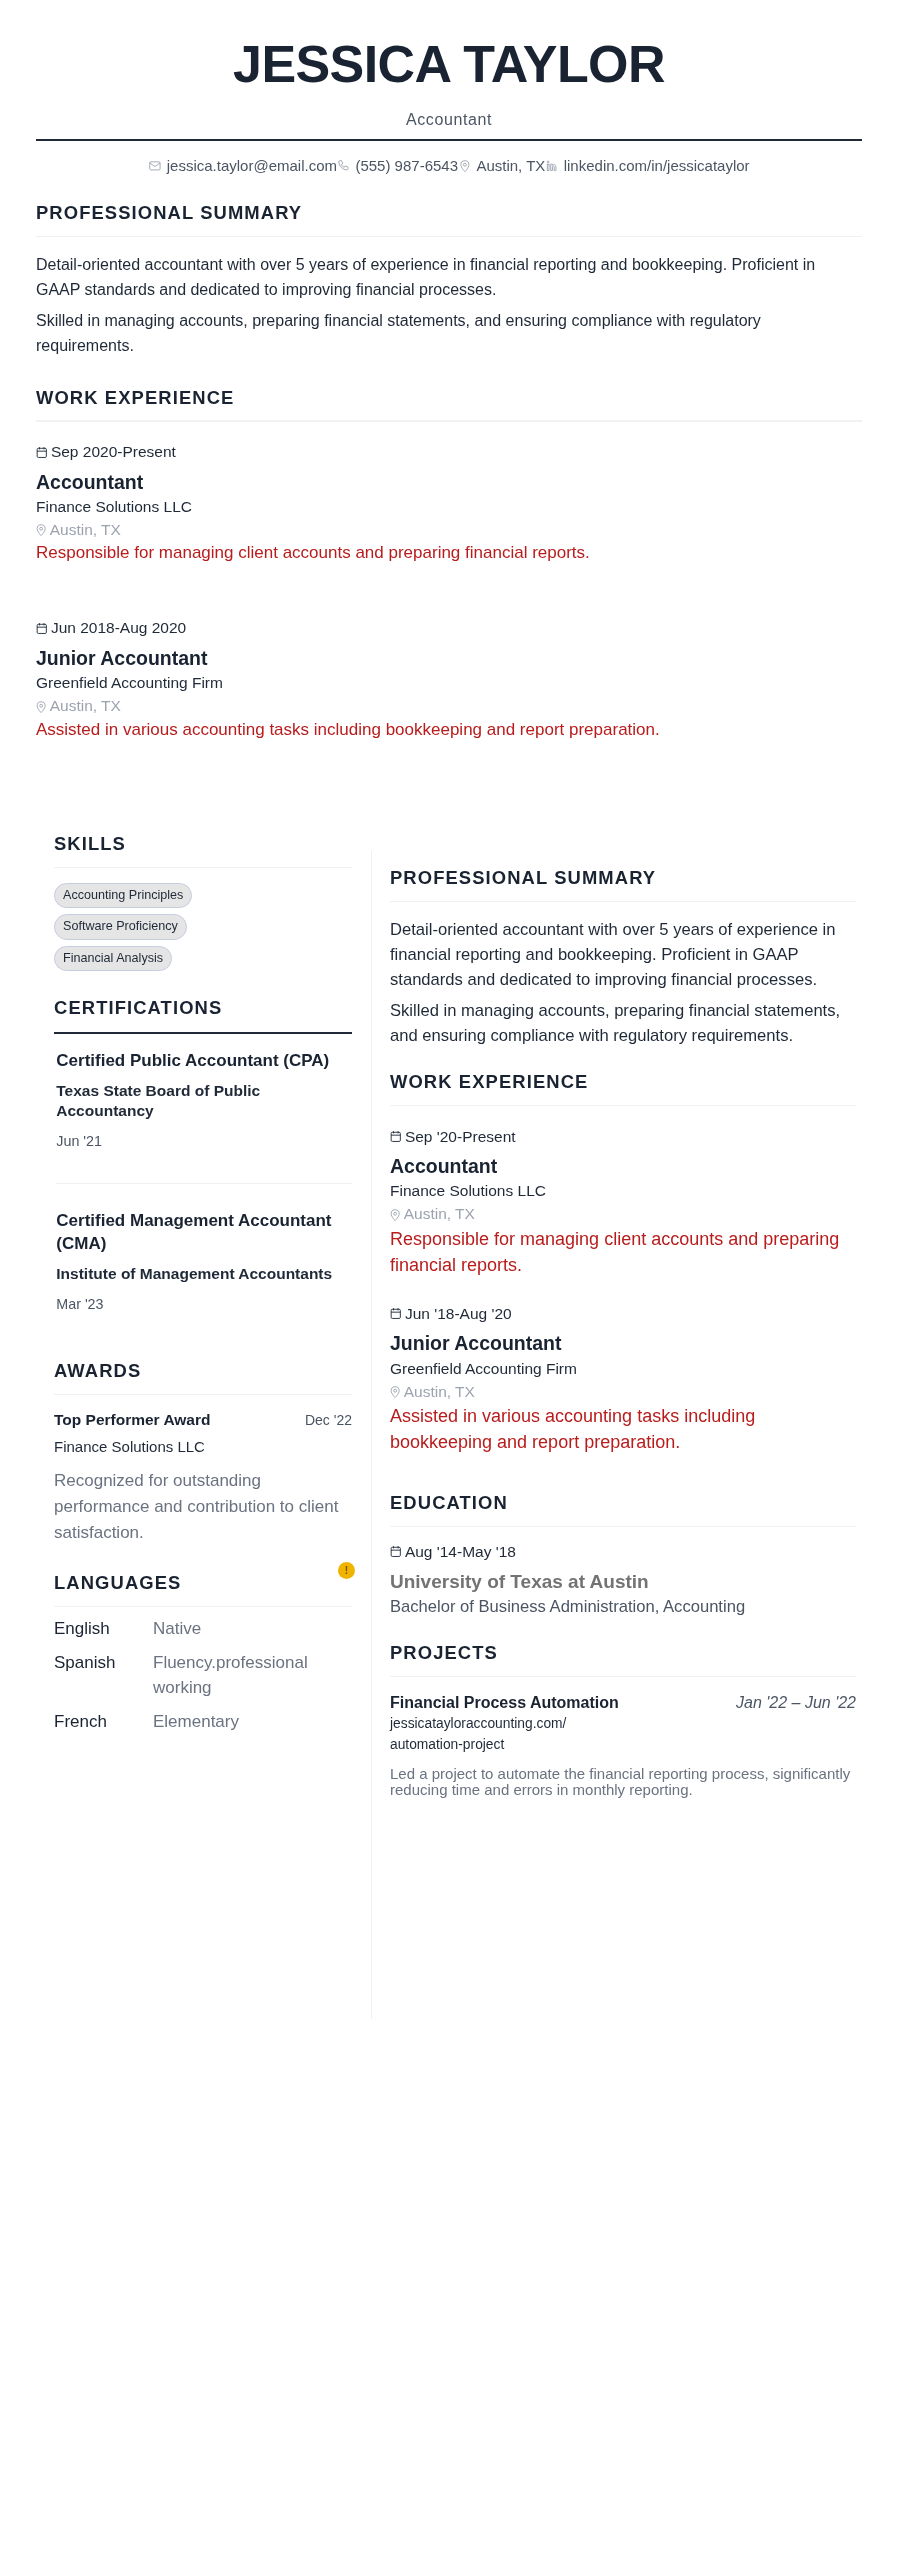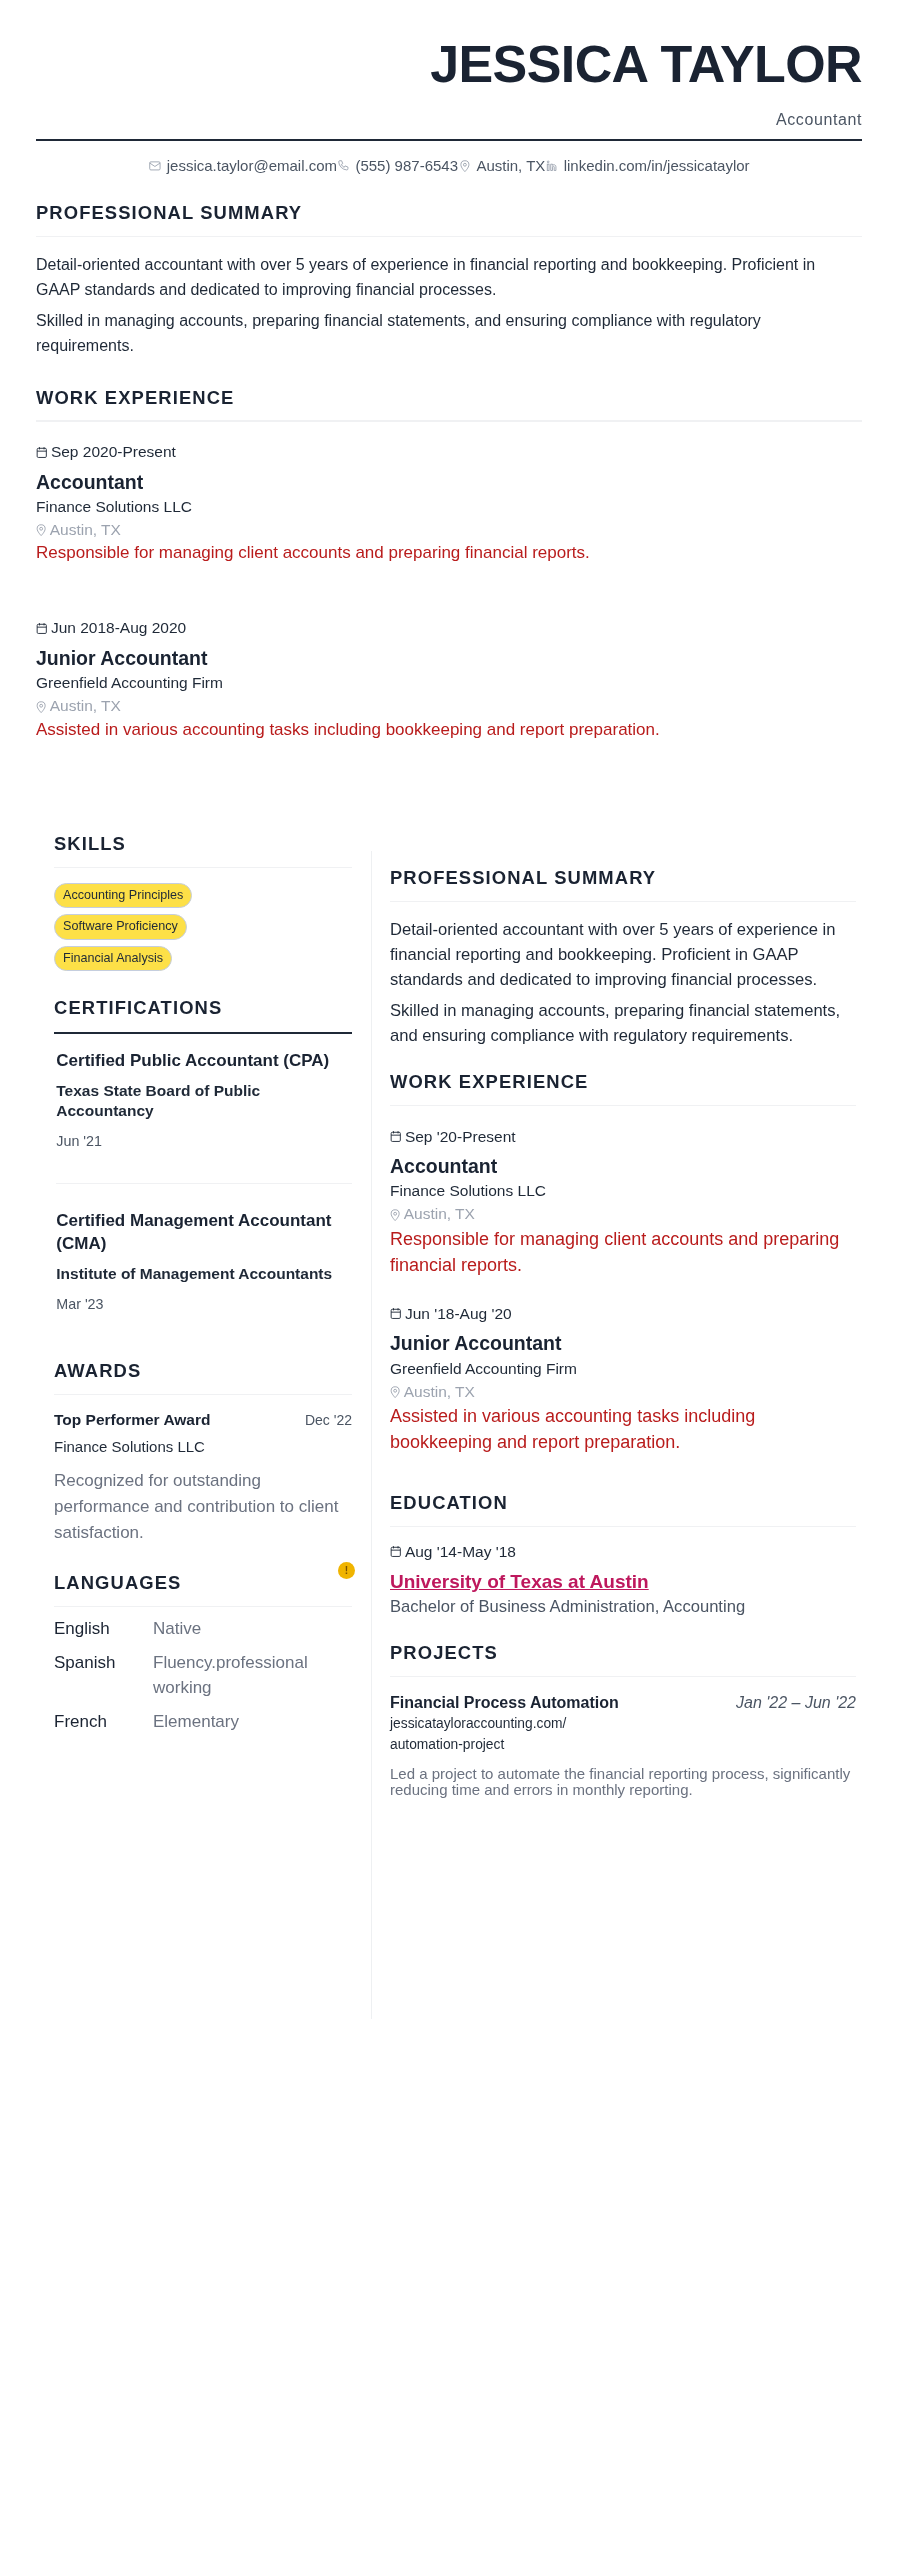--- a/index.html
+++ b/index.html
@@ -1,21 +1,21 @@
 <!DOCTYPE html>
 <html style="font-size:9.2px"><head>
 <meta charset="utf-8">
 <style>
   * { box-sizing: border-box; margin: 0; padding: 0; }
   html, body { width: 911px; height: 2576px; background: #ffffff; }
   body { font-family: "Liberation Sans", "DejaVu Sans", sans-serif; color: #1f2937; position: relative; overflow: hidden; }
   .page { position: absolute; left: 0; top: 0; width: 911px; height: 2576px; }
 
   
-  .hdr { position: absolute; left: 36px; top: 33px; width: 826px; text-align: right; }
+  .hdr { position: absolute; left: 36px; top: 33px; width: 826px; text-align: center; }
   .name { font-size: 52px; font-weight: 700; color: #1a2332; letter-spacing: -0.6px; line-height: 63px; }
   .title { font-size: 16px; color: #4b5563; margin-top: 13.8px; letter-spacing: 0.6px; line-height: 19.5px; }
   .thick-rule { position: absolute; left: 36px; top: 139px; width: 826px; height: 2.3px; background: #1f2937; }
   .contacts { position: absolute; left: 36px; top: 156px; width: 826px; display: flex; justify-content: center; align-items: center; gap: 0; font-size: 15px; color: #4b5563; line-height: 20.6px; }
   .contacts .ci { display: flex; align-items: center; gap: 4.6px; }
   .ico { display: inline-block; width: 13.8px; height: 13.8px; }
 
   
   .top { position: absolute; left: 36px; top: 201px; width: 826px; }
   .sec-h { font-size: 18.4px; font-weight: 700; letter-spacing: 1.1px; color: #1a2332; line-height: 23px; }
@@ -32,21 +32,21 @@
   .loc { display: flex; align-items: center; gap: 3.4px; font-size: 15.5px; color: #9ca3af; margin-top: 2.3px; line-height: 20.6px; }
   .pin { width: 10.3px; height: 13.8px; }
   .job-desc { font-size: 17px; color: #b91c1c; margin-top: 1px; line-height: 24px; }
 
   
   .divider { position: absolute; left: 371px; top: 851px; width: 1.1px; height: 1168px; background: #eef0f2; }
   .left { position: absolute; left: 54px; top: 832px; width: 298px; }
   .right { position: absolute; left: 390px; top: 866px; width: 466px; }
 
   .pills { margin-top: 15px; display: flex; flex-direction: column; align-items: flex-start; gap: 5.7px; }
-  .pill { font-size: 12.6px; color: #1f2937; background: #fde047; border: 1.1px solid #c5cede; border-radius: 13.8px; padding: 3.4px 8px; line-height: 17px; }
+  .pill { font-size: 12.6px; color: #1f2937; background: #e5e5e5; border: 1.1px solid #c5cede; border-radius: 13.8px; padding: 3.4px 8px; line-height: 17px; }
 
   .cert-h-rule { height: 1.7px; background: #1f2937; margin-top: 12.6px; }
   .cert { padding-left: 2.3px; }
   .cert-name { font-size: 17px; font-weight: 700; color: #1a2332; line-height: 23px; }
   .cert-issuer { font-size: 15.5px; font-weight: 700; color: #1f2937; line-height: 20.6px; margin-top: 9.2px; }
   .cert-date { font-size: 14.3px; color: #4b5563; margin-top: 10.3px; line-height: 18.4px; }
   .cert-sep { height: 1.1px; background: #f0f1f3; margin: 32px 0 25px 2.3px; }
 
   .award-row { display: flex; justify-content: space-between; align-items: baseline; margin-top: 15px; }
   .award-name { font-size: 15.5px; font-weight: 700; color: #1a2332; line-height: 20.6px; }
@@ -59,21 +59,21 @@
   .lang-row { display: flex; align-items: flex-start; margin-top: 9.2px; }
   .lang-name { width: 99px; font-size: 17px; color: #1a2332; line-height: 25px; }
   .lang-lvl { flex: 1; font-size: 17px; color: #6b7280; line-height: 25px; }
 
   .right .para { font-size: 16.6px; line-height: 25px; margin-top: 15px; }
   .right .para + .para { margin-top: 6.9px; }
   .rjob { margin-top: 20.6px; }
   .right .job-title { font-size: 19.5px; }
   .right .job-desc { font-size: 18px; line-height: 26px; }
 
-  .edu-title { font-size: 19px; font-weight: 700; color: #be185d; margin-top: 8px; line-height: 25px; text-decoration: underline; }
+  .edu-title { font-size: 19px; font-weight: 700; color: #737373; margin-top: 8px; line-height: 25px; }
   .edu-degree { font-size: 16.6px; color: #4b5563; line-height: 23px; margin-top: 1.1px; }
   .edu-gpa { font-size: 15px; color: #4b5563; line-height: 20.6px; margin-top: 5.7px; }
 
   .proj-row { display: flex; justify-content: space-between; align-items: baseline; margin-top: 15px; }
   .proj-name { font-size: 16px; font-weight: 700; color: #1a2332; line-height: 22px; }
   .proj-date { font-size: 16px; color: #4b5563; line-height: 22px; font-style: italic; }
   .proj-url { font-size: 13.8px; color: #1f2937; line-height: 20.6px; width: 184px; word-wrap: break-word; }
   .proj-desc { font-size: 15px; color: #6b7280; line-height: 16px; margin-top: 10.3px; }
 </style>
 </head>

